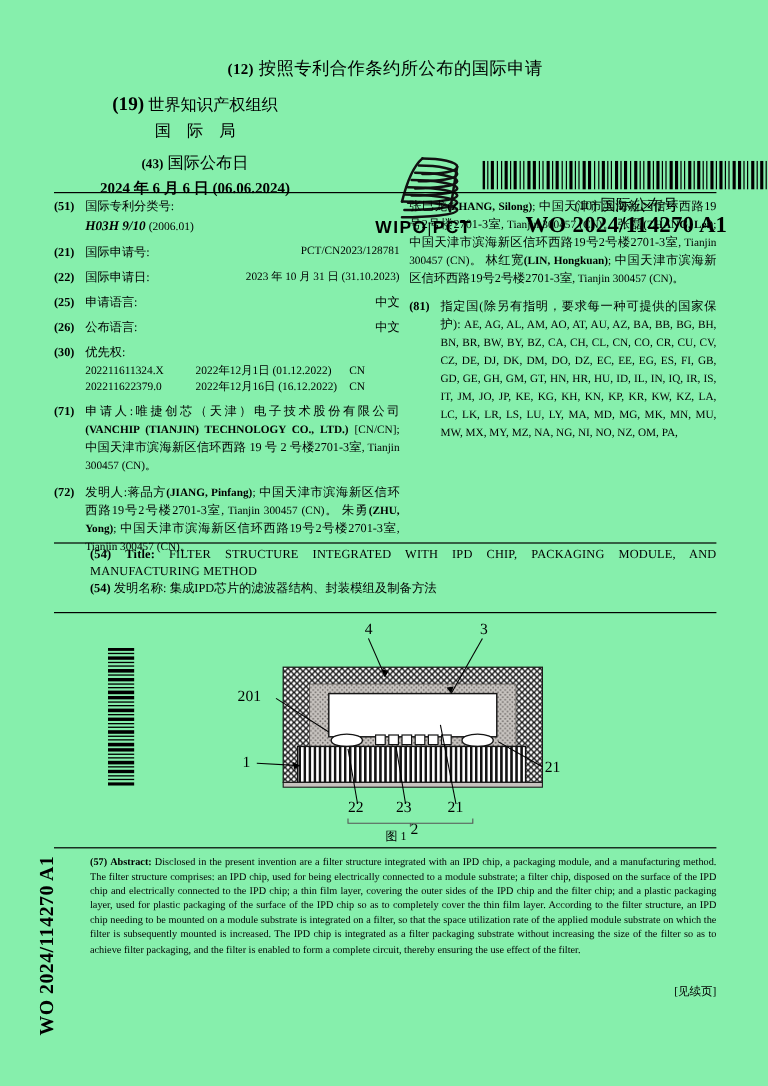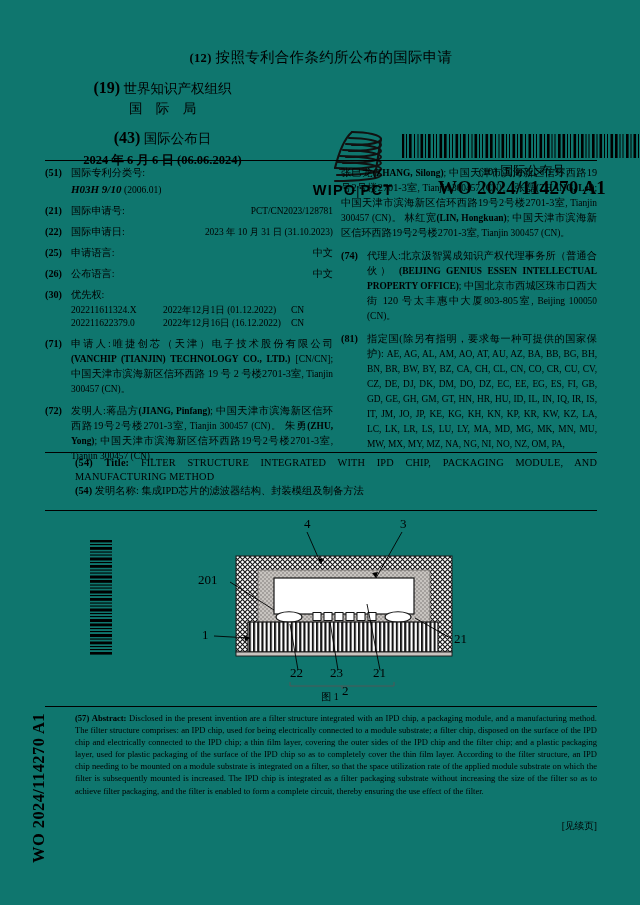--- a/index.html
+++ b/index.html
@@ -14,21 +14,21 @@
     font-family: "Liberation Serif", "DejaVu Serif", serif;
     color: #000;
     overflow: hidden;
   }
 
   .page {
     position: absolute;
     left: 0; top: 0;
     width: 640px;
     height: 905px;
-    background: #0f766e;
+    background: #86efac;
   }
 
   
   .header {
     position: absolute;
     left: 45px;
     top: 48px;
     width: 552px;
     height: 110px;
   }
@@ -47,21 +47,21 @@
     left: 10px;
     top: 28px;
     width: 215px;
     text-align: center;
     line-height: 1.45;
   }
   .hdr-19 { font-size: 13.5px; white-space: nowrap; }
   .hdr-19 .num { font-weight: bold; font-size: 16px; }
   .hdr-bureau { font-size: 13.5px; letter-spacing: 5px; padding-left: 5px;}
   .hdr-43 { font-size: 13.5px; margin-top: 7px; }
-  .hdr-43 .num { font-weight: bold; font-size: 16px; text-align: right; }
+  .hdr-43 .num { font-weight: bold; font-size: 11px; text-align: right; }
   .hdr-date {
     font-size: 12.5px;
     font-weight: bold;
     margin-top: 2px;
     white-space: nowrap;
   }
 
   
   .wipo-wrap {
     position: absolute;
@@ -155,21 +155,21 @@
     font-weight: bold;
     font-size: 10.2px;
     width: 24px;
   }
   .field .body {
     margin-left: 26px;
   }
   .row-between {
     display: flex;
     justify-content: space-between;
-    align-items: flex-end;
+    align-items: flex-start;
   }
   .ipc { font-weight: bold; font-style: italic; font-size: 11px; }
   .ipc .ver { font-weight: normal; font-style: normal; font-size: 9.6px; margin-top: 47px; }
   .lat { font-size: 9.4px; }
   .latb { font-size: 9.4px; font-weight: bold; }
 
   .prio-table { margin-left: 26px; margin-top: 1px; }
   .prio-row {
     display: flex;
     font-size: 9.5px;
@@ -511,28 +511,20 @@
         <div class="body justify-cjk" style="margin-left:0">
           <span>张巳龙</span><span class="latb">(ZHANG, Silong)</span><span class="lat">;</span>
           <span>中国天津市滨海新区信环西路19号2号楼2701-3室</span><span class="lat">, Tianjin 300457 (CN)。</span>
           <span>张磊</span><span class="latb">(ZHANG, Lei)</span><span class="lat">;</span>
           <span>中国天津市滨海新区信环西路19号2号楼2701-3室</span><span class="lat">, Tianjin 300457 (CN)。</span>
           <span>林红宽</span><span class="latb">(LIN, Hongkuan)</span><span class="lat">;</span>
           <span>中国天津市滨海新区信环西路19号2号楼2701-3室</span><span class="lat">, Tianjin 300457 (CN)。</span>
         </div>
       </div>
 
-      <div class="field" style="margin-top:8px">
-        <span class="code">(74)</span>
-        <div class="body justify-cjk" style="text-align:justify">
-          <span>代理人:</span><span>北京汲智翼成知识产权代理事务所（普通合伙）</span>
-          <span class="latb">(BEIJING GENIUS ESSEN INTELLECTUAL PROPERTY OFFICE)</span><span class="lat">;</span>
-          <span>中国北京市西城区珠市口西大街 120 号太丰惠中大厦803-805室</span><span class="lat">, Beijing 100050 (CN)。</span>
-        </div>
-      </div>
 
       <div class="field" style="margin-top:8px">
         <span class="code">(81)</span>
         <div class="body justify-cjk" style="text-align:justify">
           <span>指定国(除另有指明，要求每一种可提供的国家保护):</span>
           <span class="lat">AE, AG, AL, AM, AO, AT, AU, AZ, BA, BB, BG, BH, BN, BR, BW, BY, BZ, CA, CH, CL, CN, CO, CR, CU, CV, CZ, DE, DJ, DK, DM, DO, DZ, EC, EE, EG, ES, FI, GB, GD, GE, GH, GM, GT, HN, HR, HU, ID, IL, IN, IQ, IR, IS, IT, JM, JO, JP, KE, KG, KH, KN, KP, KR, KW, KZ, LA, LC, LK, LR, LS, LU, LY, MA, MD, MG, MK, MN, MU, MW, MX, MY, MZ, NA, NG, NI, NO, NZ, OM, PA,</span>
         </div>
       </div>
     </div>
   </div>

